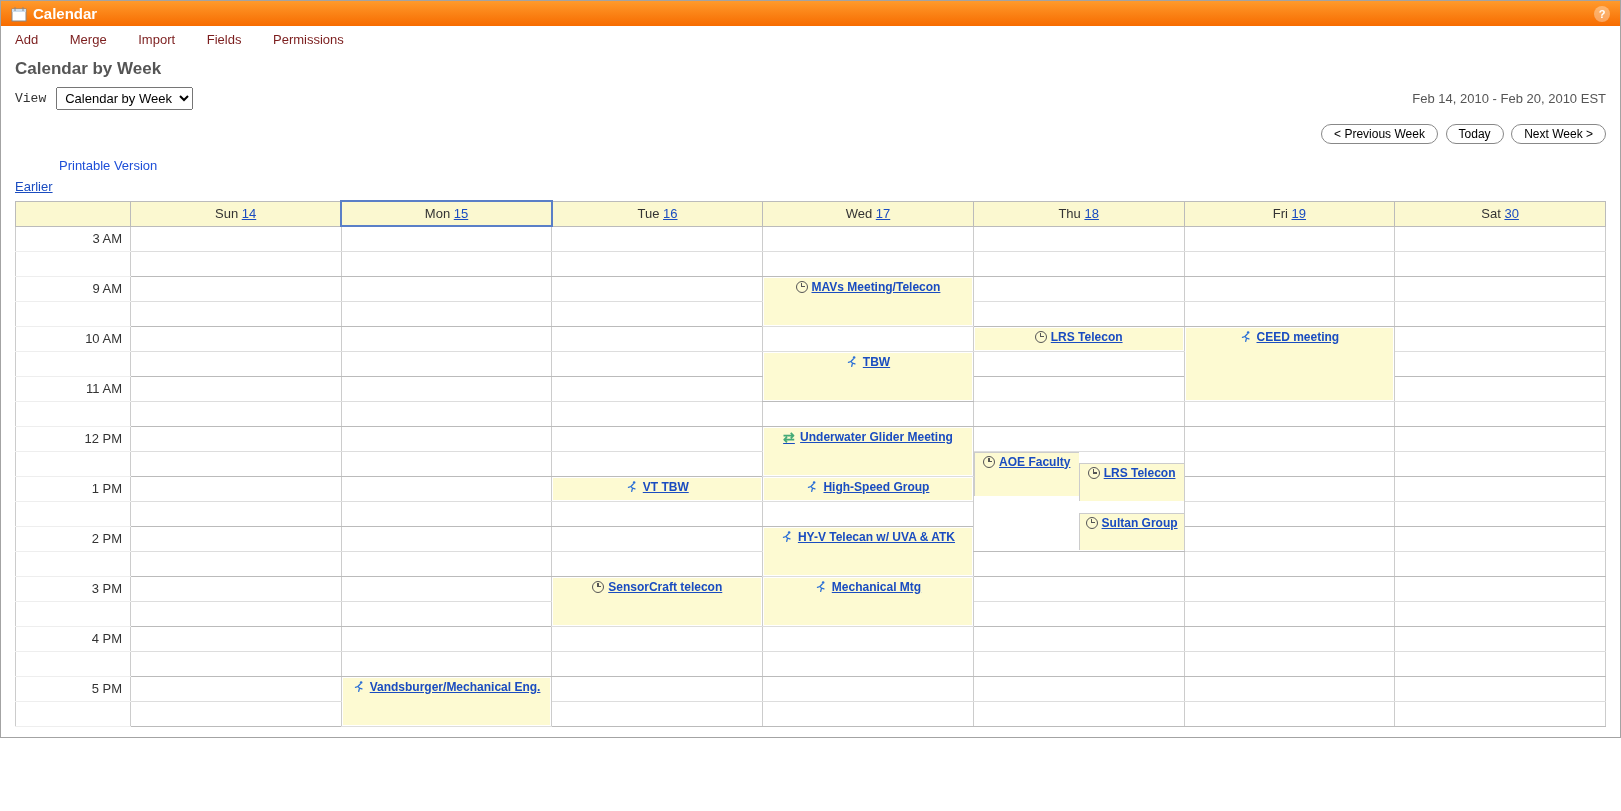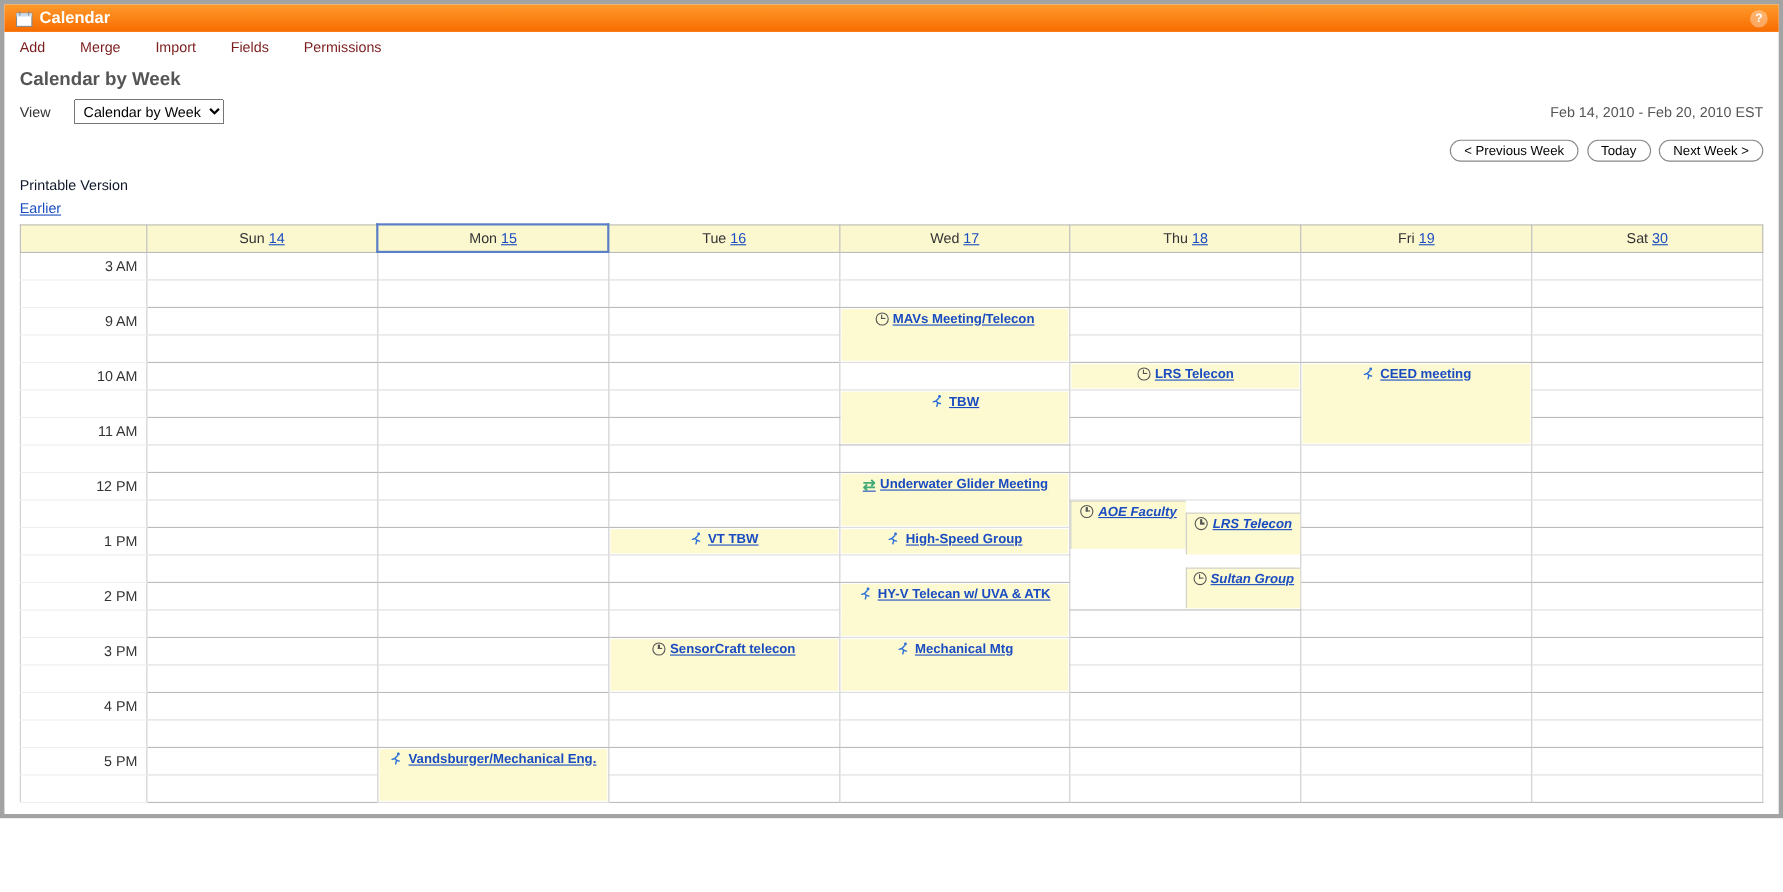--- a/index.html
+++ b/index.html
@@ -1,43 +1,43 @@
 <!DOCTYPE html>
 <html><head>
 <meta charset="utf-8">
 <style>
   * { box-sizing: border-box; }
   html, body { margin:0; padding:0; font-family: "Lucida Grande", "Helvetica Neue", Arial, sans-serif; font-size:13px; color:#333; background:#fff; }
-  .shell { border:4px solid #a3a3a3; }
+  .shell { border:1px solid #a3a3a3; }
   .titlebar { background: linear-gradient(#ff9a2c,#f76c00); color:#fff; padding:4px 10px; font-weight:bold; font-size:15px; display:flex; align-items:center; }
   .titlebar .calicon { width:16px; height:16px; margin-right:6px; display:inline-block; }
   .titlebar .spacer { flex:1; }
   .helpicon { width:16px; height:16px; border-radius:50%; background:rgba(255,255,255,0.35); color:#fff; font-weight:bold; font-size:11px; text-align:center; line-height:16px; cursor:pointer; }
   .menubar { padding:6px 14px; color:#7b1d1d; }
   .menubar span { margin-right:28px; cursor:pointer; }
   .sectiontitle { font-size:17px; font-weight:bold; color:#555; padding:6px 14px 4px; }
   .viewrow { padding:4px 14px 14px; display:flex; align-items:center; }
-  .viewrow label { margin-right:21px; }
+  .viewrow label { margin-right:10px;font-family:Liberation Mono, monospace; }
   .viewrow select { font-size:13px; padding:2px 4px; }
   .daterange { margin-left:auto; color:#555; }
   .navbtns { text-align:right; padding:0 14px 14px; }
   .navbtns button { background:#fff; border:1px solid #888; border-radius:12px; padding:2px 12px; font-size:12px; margin-left:4px; cursor:pointer; }
-  .printable { color:#0f172a; padding:0 14px 6px; cursor:pointer; }
+  .printable { color:#1d4ed8; padding:0 14px 6px; cursor:pointer;margin-left:44px; }
   .earlier { padding:0 14px 6px; }
   .earlier a { color:#1a4cc0; text-decoration:underline; cursor:pointer; }
   .gridwrap { padding:0 14px 10px; position:relative; }
   table.cal { width:100%; border-collapse:collapse; table-layout:fixed; }
   .cal th { background:#fbf8d0; border:1px solid #bbb; font-weight:normal; padding:4px 0; color:#333; }
   .cal th a { color:#1a4cc0; text-decoration:underline; cursor:pointer; }
   .cal th.selected { background:#fbf8d0; border:2px solid #5a7fc7; }
   .cal td.timecol { width:115px; text-align:right; vertical-align:top; padding:4px 8px 0 0; border:1px solid #ccc; border-bottom-color:#eee; color:#333; background:#fff; height:25px; }
   .cal td.timecol.half { border-top:none; }
   .cal td.slot { border-left:1px solid #ccc; border-right:1px solid #ccc; border-bottom:1px solid #ddd; height:25px; position:relative; }
   .cal tr.half td.slot { border-bottom:1px solid #bbb; }
-  .evt { background:#fdfad2; font-size:12px; color:#1a4cc0; width:100%; height:100%; display:flex; align-items:flex-start; justify-content:center; text-align:right; padding:2px 4px; white-space:normal; overflow:hidden; }
+  .evt { background:#fdfad2; font-size:12px; color:#1a4cc0; width:100%; height:100%; display:flex; align-items:flex-start; justify-content:center; text-align:left; padding:2px 4px; white-space:normal; overflow:hidden; }
   .evt a { color:#1a4cc0; text-decoration:underline; cursor:pointer; display:inline-flex; align-items:center; gap:4px; flex-wrap:wrap; justify-content:center; font-weight:600; }
   .ico { width:13px; height:13px; display:inline-block; flex-shrink:0; }
   .ico-clock { border:1.5px solid #555; border-radius:50%; position:relative; width:12px; height:12px; }
   .ico-clock::before { content:""; position:absolute; left:4px; top:1px; width:1.5px; height:4px; background:#555; }
   .ico-clock::after { content:""; position:absolute; left:4px; top:4px; width:4px; height:1.5px; background:#555; }
   .ico-run { position:relative; width:13px; height:13px; }
   .ico-run svg { width:13px; height:13px; display:block; }
   .ico-swap { font-size:14px; line-height:1; color:#4a7; }
   .annot { position:absolute; right:30px; top:584px; width:230px; height:116px; pointer-events:none; }
   .annot .ellipse { position:absolute; inset:0; border:2px solid #e26a5a; border-radius:50%; background:#fdfad2; }
@@ -244,21 +244,21 @@
             </td>
             <td class="slot"></td>
             <td class="slot"></td>
             <td class="slot"></td>
           </tr>
           <tr class="half">
             <td class="timecol half"></td>
             <td class="slot"></td>
             <td class="slot"></td>
             <td class="slot"></td>
-            <td class="slot" rowspan="4" style="position: relative; padding: 16px; font-style: italic;">
+            <td class="slot" rowspan="4" style="position: relative; padding: 16px;">
               <div class="subevt" style="left:0;top:0;width:50%;height:45%;">
                 <a>
                   <span class="ico ico-clock"></span> 
                   <span>AOE Faculty</span>
                 </a>
               </div>
               <div class="subevt" style="left:50%;top:12%;width:50%;height:38%;">
                 <a>
                   <span class="ico ico-clock"></span> 
                   <span>LRS Telecon</span>

